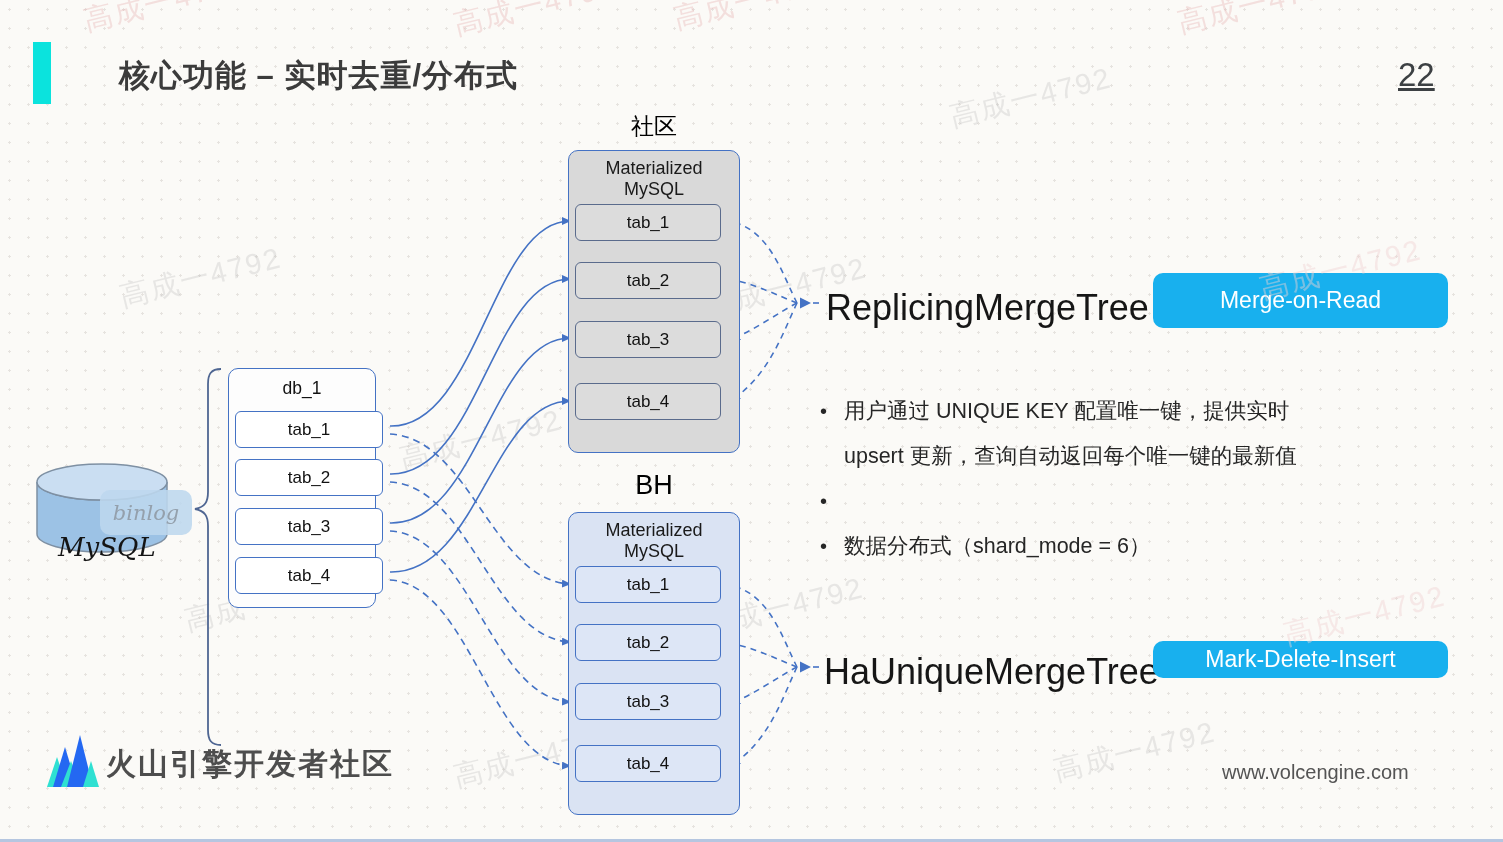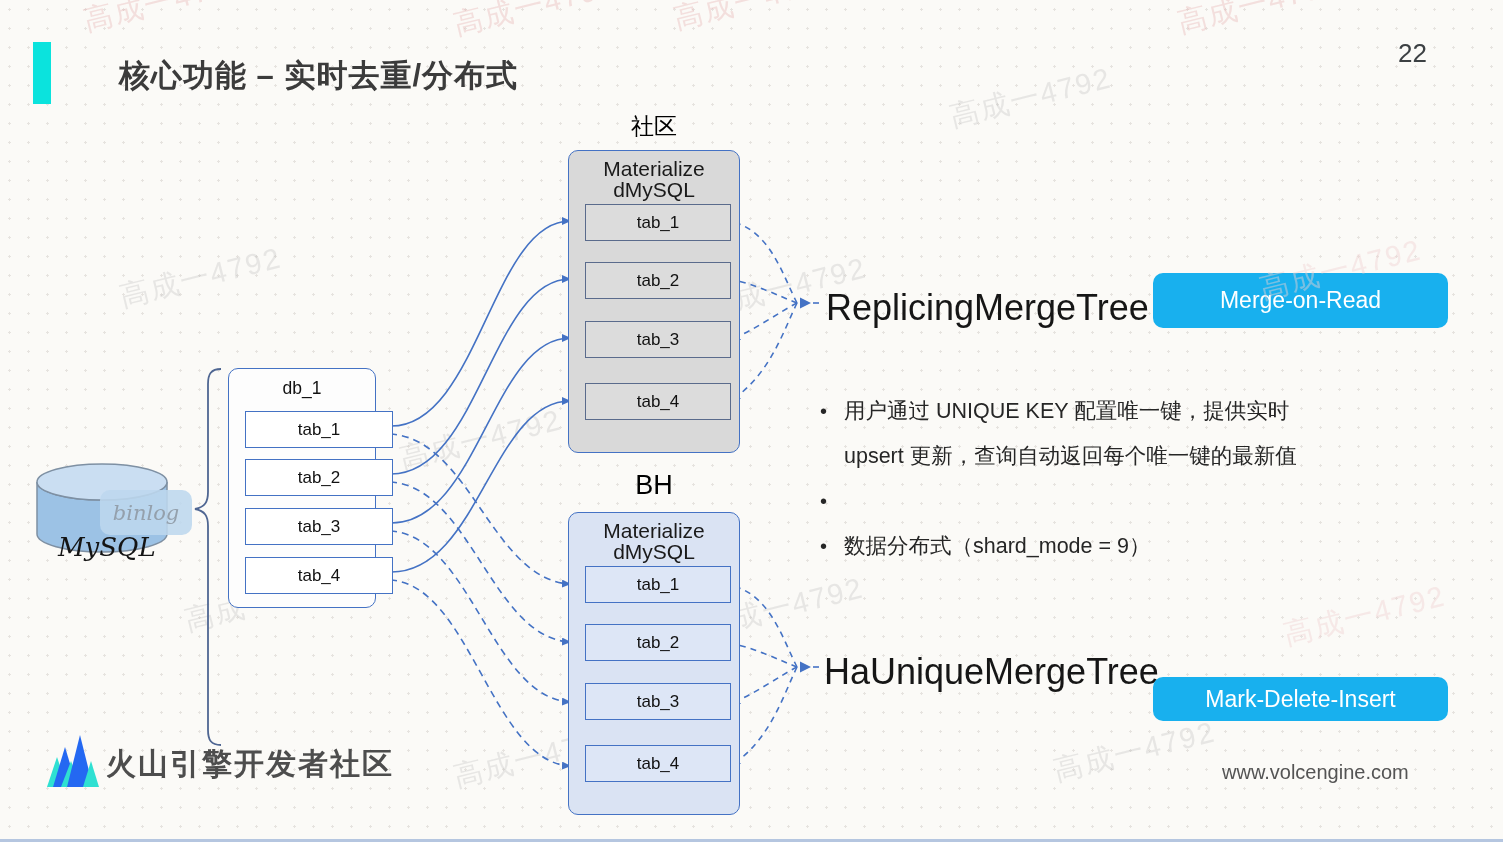--- a/index.html
+++ b/index.html
@@ -14,31 +14,31 @@
 
   
   .wm { position:absolute; font-size:29px; color:rgba(184,184,184,0.30); transform:rotate(-14deg);
         white-space:nowrap; z-index:1; letter-spacing:2px; }
   .wm.pink { color:rgba(231,178,178,0.38); }
   .wm.hi { z-index:6; color:rgba(240,210,210,0.45); }
 
   
   .accent-bar { position:absolute; left:33px; top:42px; width:18px; height:62px; background:#0be3dd; z-index:3; }
   .title { position:absolute; left:85px; top:55px; font-size:31px; font-weight:600; color:#3b3b3b; z-index:3; letter-spacing:1px;margin-left:34px; }
-  .pagenum { position:absolute; left:1398px; top:38px; font-size:26px; color:#3c4043; z-index:3; }
+  .pagenum { position:absolute; left:1398px; top:56px; font-size:33px; color:#3c4043; z-index:3;text-decoration:underline; }
 
   
   .conn { z-index:2; }
   .dbox { position:absolute; border:1.6px solid #4472c4; border-radius:10px; z-index:3; box-sizing:border-box; }
   .box-community { left:568px; top:150px; width:172px; height:303px; background:#d9d9d9; }
   .box-bh { left:568px; top:512px; width:172px; height:303px; background:#dae3f3; }
   .box-db { left:228px; top:368px; width:148px; height:240px; background:#fdfdfd; }
   .engine { width:103px; margin:7px auto 0; text-align:center; word-break:break-all;
-            font-size:21px; line-height:21px; color:#1a1a1a; }
-  .tab { position:absolute; left:16px; width:146px; height:37px; border-radius:0;
+            font-size:18px; line-height:21px; color:#1a1a1a; }
+  .tab { position:absolute; left:6px; width:146px; height:37px; border-radius:6px;
          display:flex; align-items:center; justify-content:center;
          font-size:17px; color:#111; box-sizing:border-box; }
   .box-community .tab { background:#dcdcdc; border:1.4px solid #5a6b8c; }
   .box-bh .tab { background:#dde6f6; border:1.4px solid #4472c4; }
   .box-db .tab { background:#ffffff; border:1.4px solid #4472c4; width:148px; }
   .t1 { top:53px; } .t2 { top:111px; } .t3 { top:170px; } .t4 { top:232px; }
   .box-db .t1 { top:42px; } .box-db .t2 { top:90px; } .box-db .t3 { top:139px; } .box-db .t4 { top:188px; }
   .db-name { position:absolute; left:0; top:9px; width:100%; text-align:center; font-size:17.5px; color:#111; }
 
   .caption { position:absolute; left:568px; width:172px; text-align:center; color:#000; z-index:3; }
@@ -50,21 +50,21 @@
   .binlog { position:absolute; left:100px; top:490px; width:92px; height:45px; border-radius:10px;
             background:rgba(189,215,238,0.88); display:flex; align-items:center; justify-content:center;
             font-size:21px; font-style:italic; font-family:"DejaVu Serif", serif; color:#94a0ac; z-index:4; }
 
   .tree-label { position:absolute; font-size:36px; color:#161616; z-index:3; }
   .tree-replicing { left:826px; top:287px; }
   .tree-haunique { left:824px; top:651px; }
 
   .pill { position:absolute; left:1153px; width:295px; height:55px; background:#18b0ee; border-radius:10px;
           display:flex; align-items:center; justify-content:center; color:#ffffff; font-size:23px; z-index:5; }
-  .pill-merge { top:273px; } .pill-mark { top:677px; height:44px; }
+  .pill-merge { top:273px; } .pill-mark { top:641px; height:37px; }
 
   
   .notes { position:absolute; left:820px; top:389px; width:645px; z-index:3; }
   .note { display:flex; }
   .note .mk { width:24px; flex:0 0 24px; font-size:20px; line-height:45px; color:#262626; text-align:left; }
   .note .lines { font-size:21.5px; line-height:45px; color:#262626; }
 
   
   .logo { position:absolute; left:47px; top:731px; z-index:3; }
   .brand { position:absolute; left:106px; top:744px; font-size:30px; font-weight:700; color:#4d4d4d;
@@ -187,21 +187,21 @@
         <div>用户通过 UNIQUE KEY 配置唯一键，提供实时</div>
         <div>upsert 更新，查询自动返回每个唯一键的最新值</div>
       </div>
     </div>
     <div class="note">
       <div class="mk">•</div>
     </div>
     <div class="note">
       <div class="mk">•</div>
       <div class="lines">
-        <div>数据分布式（shard_mode = 9）</div>
+        <div>数据分布式（shard_mode = 6）</div>
       </div>
     </div>
   </div>
 
   <svg class="logo" width="54" height="56" viewBox="0 0 54 56">
     <polygon points="0,56 10,26 20,56" fill="#2fe0d2"></polygon>
     <polygon points="6,56 18,16 30,56" fill="#2468f2"></polygon>
     <polygon points="14,56 24,30 34,56" fill="#2fe0d2"></polygon>
     <polygon points="20,56 33,4 46,56" fill="#2468f2"></polygon>
     <polygon points="36,56 44,30 52,56" fill="#2fe0d2"></polygon>

